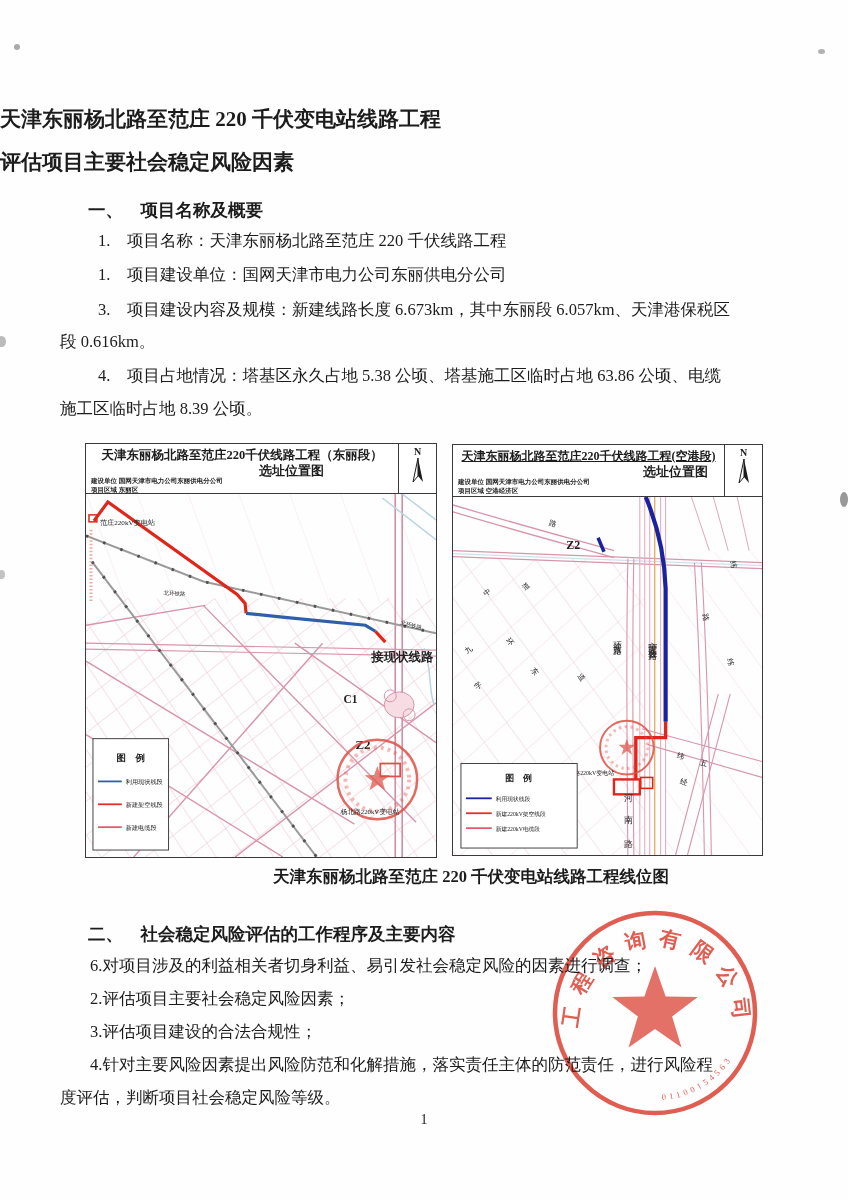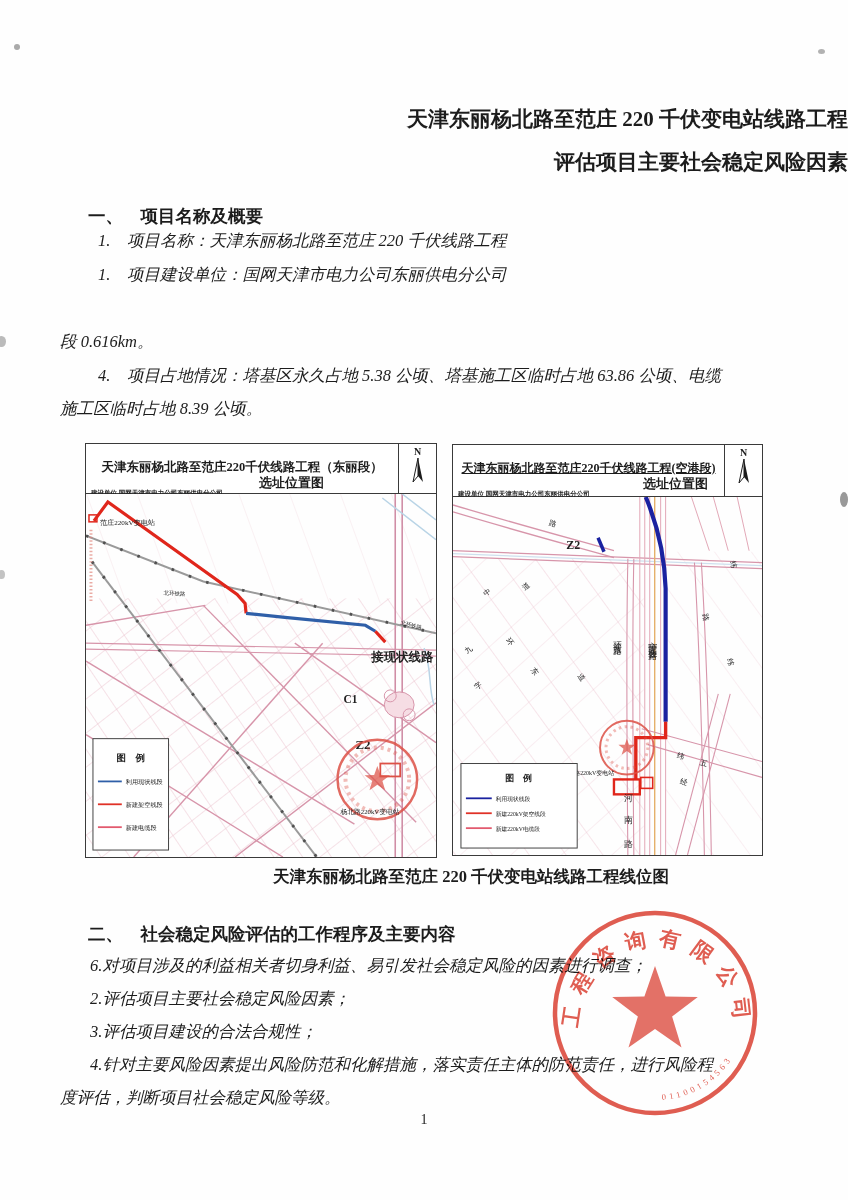--- a/index.html
+++ b/index.html
@@ -1,36 +1,36 @@
 <!DOCTYPE html>
 <html><head>
 <meta charset="utf-8">
 <style>
   html,body{margin:0;padding:0;background:#e8e8e8;}
   .page{
     position:relative; width:848px; height:1200px; margin:0 auto;
     background:#fefefe; overflow:hidden;
     font-family:"Liberation Serif","DejaVu Serif",serif; color:#1c1c1c;
   }
-  .doc-title{position:absolute;left:0;width:848px;text-align:right;
+  .doc-title{position:absolute;left:0;width:848px;text-align:left;
     font-weight:bold;font-size:21px;white-space:nowrap;}
   .sec-h{position:absolute;left:88px;font-size:17.5px;font-weight:bold;white-space:nowrap;}
-  .bline{position:absolute;left:60px;width:728px;font-size:16.5px;white-space:nowrap;font-style:italic;}
+  .bline{position:absolute;left:60px;width:728px;font-size:16.5px;white-space:nowrap;}
   .ind38{padding-left:38px;box-sizing:border-box;}
   .ind30{padding-left:30px;box-sizing:border-box;}
   .caption{position:absolute;left:0;width:848px;text-align:center;
     font-weight:bold;font-size:16.5px;margin-left:47px;}
   .pageno{position:absolute;left:0;width:848px;text-align:center;font-size:14px;}
 
   
   .map{position:absolute;border:1.2px solid #3a3a3a;background:#fff;
     display:flex;flex-direction:column;box-sizing:border-box;}
   .map-hd{display:flex;border-bottom:1px solid #3a3a3a;flex:none;}
   .map-l .map-hd{height:49px;} .map-r .map-hd{height:51px;}
-  .map-hd-main{flex:1;padding-top:3px;min-width:0;margin-top:12px;}
+  .map-hd-main{flex:1;padding-top:3px;min-width:0;}
   .map-title{text-align:center;font-weight:bold;white-space:nowrap;}
   .map-l .map-title{font-size:12.5px;} .map-r .map-title{font-size:12px;text-decoration:underline;}
   .map-sub{text-align:right;font-weight:bold;font-size:13px;line-height:13px;}
   .map-l .map-sub{padding-right:74px;} .map-r .map-sub{padding-right:16px;}
   .map-meta{font-size:6.5px;font-weight:bold;line-height:8.5px;padding-left:5px;
     white-space:nowrap;color:#222;}
   .map-north{width:38px;flex:none;border-left:1px solid #3a3a3a;display:flex;
     flex-direction:column;align-items:center;padding-top:2px;box-sizing:border-box;}
   .north-n{font-size:10px;font-weight:bold;line-height:11px;}
   .map-canvas{display:block;width:100%;flex:1;}
@@ -42,23 +42,24 @@
   .speck{position:absolute;border-radius:50%;opacity:.5;}
 </style>
 </head>
 <body>
 
 <div class="page">
 
   <div class="doc-title" style="top:105px">天津东丽杨北路至范庄 220 千伏变电站线路工程</div>
   <div class="doc-title" style="top:148px">评估项目主要社会稳定风险因素</div>
 
-  <div class="sec-h" style="top:204px">一、　项目名称及概要</div>
+  <div class="sec-h" style="top:198px">一、　项目名称及概要</div>
   <div class="bline ind38" style="top:230px">1.　项目名称：天津东丽杨北路至范庄 220 千伏线路工程</div>
   <div class="bline ind38" style="top:264px">1.　项目建设单位：国网天津市电力公司东丽供电分公司</div>
+  <div class="bline ind38" style="top:299px">3.　项目建设内容及规模：新建线路长度 6.673km，其中东丽段 6.057km、天津港保税区</div>
   <div class="bline" style="top:331px">段 0.616km。</div>
   <div class="bline ind38" style="top:365px">4.　项目占地情况：塔基区永久占地 5.38 公顷、塔基施工区临时占地 63.86 公顷、电缆</div>
   <div class="bline" style="top:398px">施工区临时占地 8.39 公顷。</div>
 
   <div class="map map-l" style="left:85px;top:443px;width:352px;height:415px">
     <div class="map-hd">
       <div class="map-hd-main">
         <div class="map-title">天津东丽杨北路至范庄220千伏线路工程（东丽段）</div>
         <div class="map-sub">选址位置图</div>
         <div class="map-meta">建设单位  国网天津市电力公司东丽供电分公司</div>

